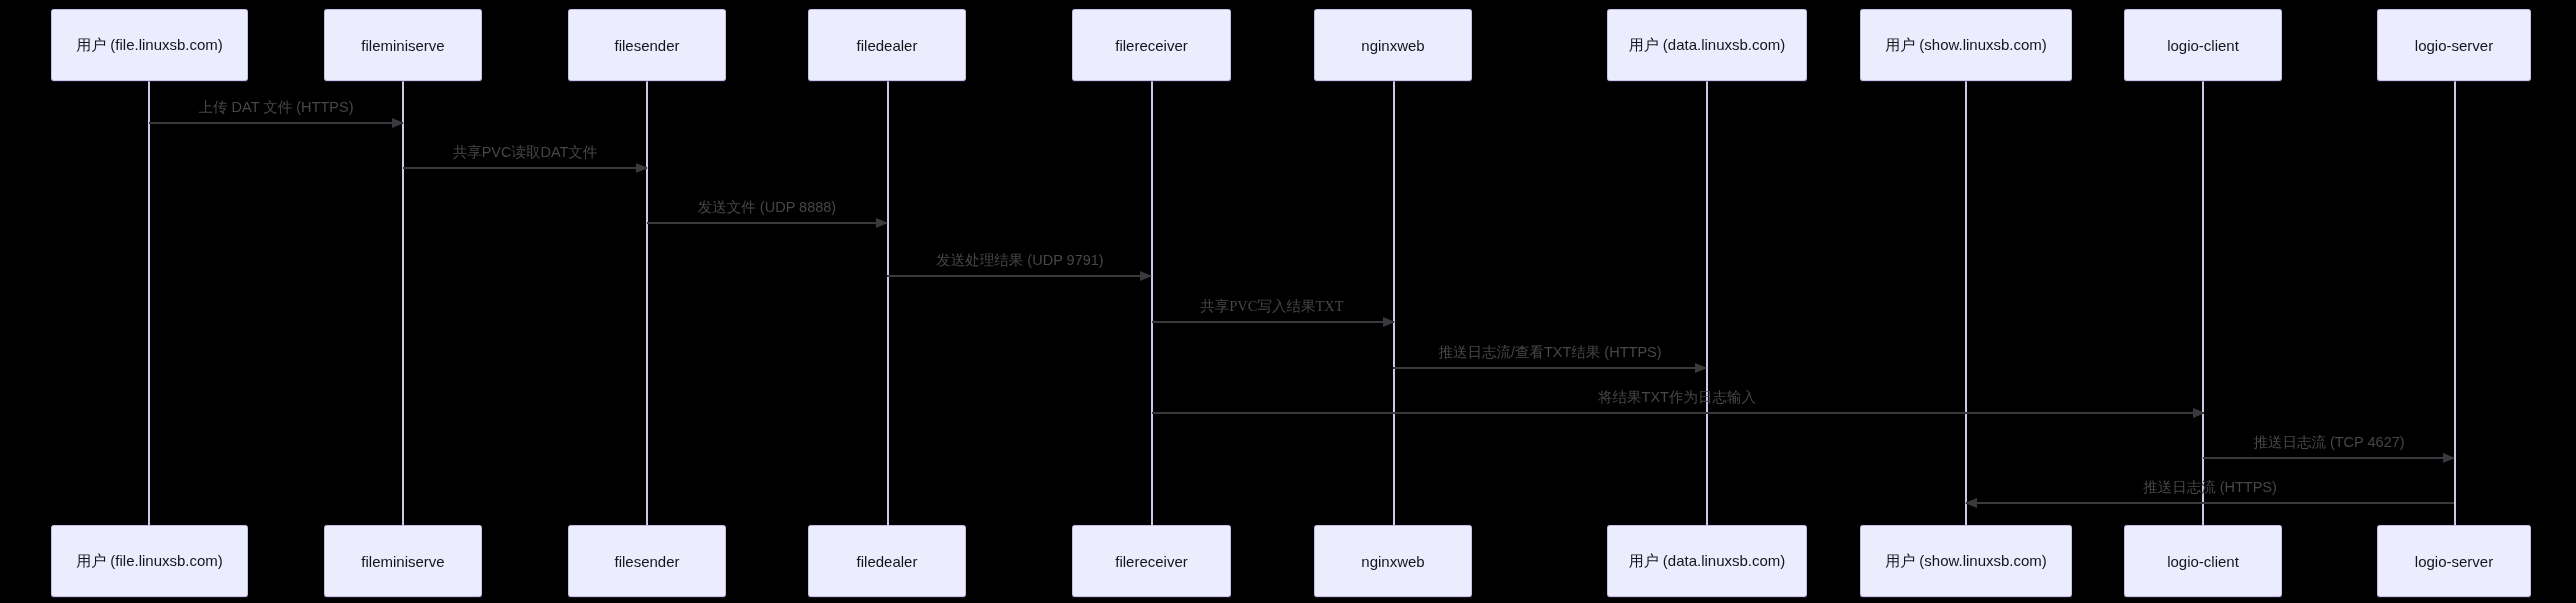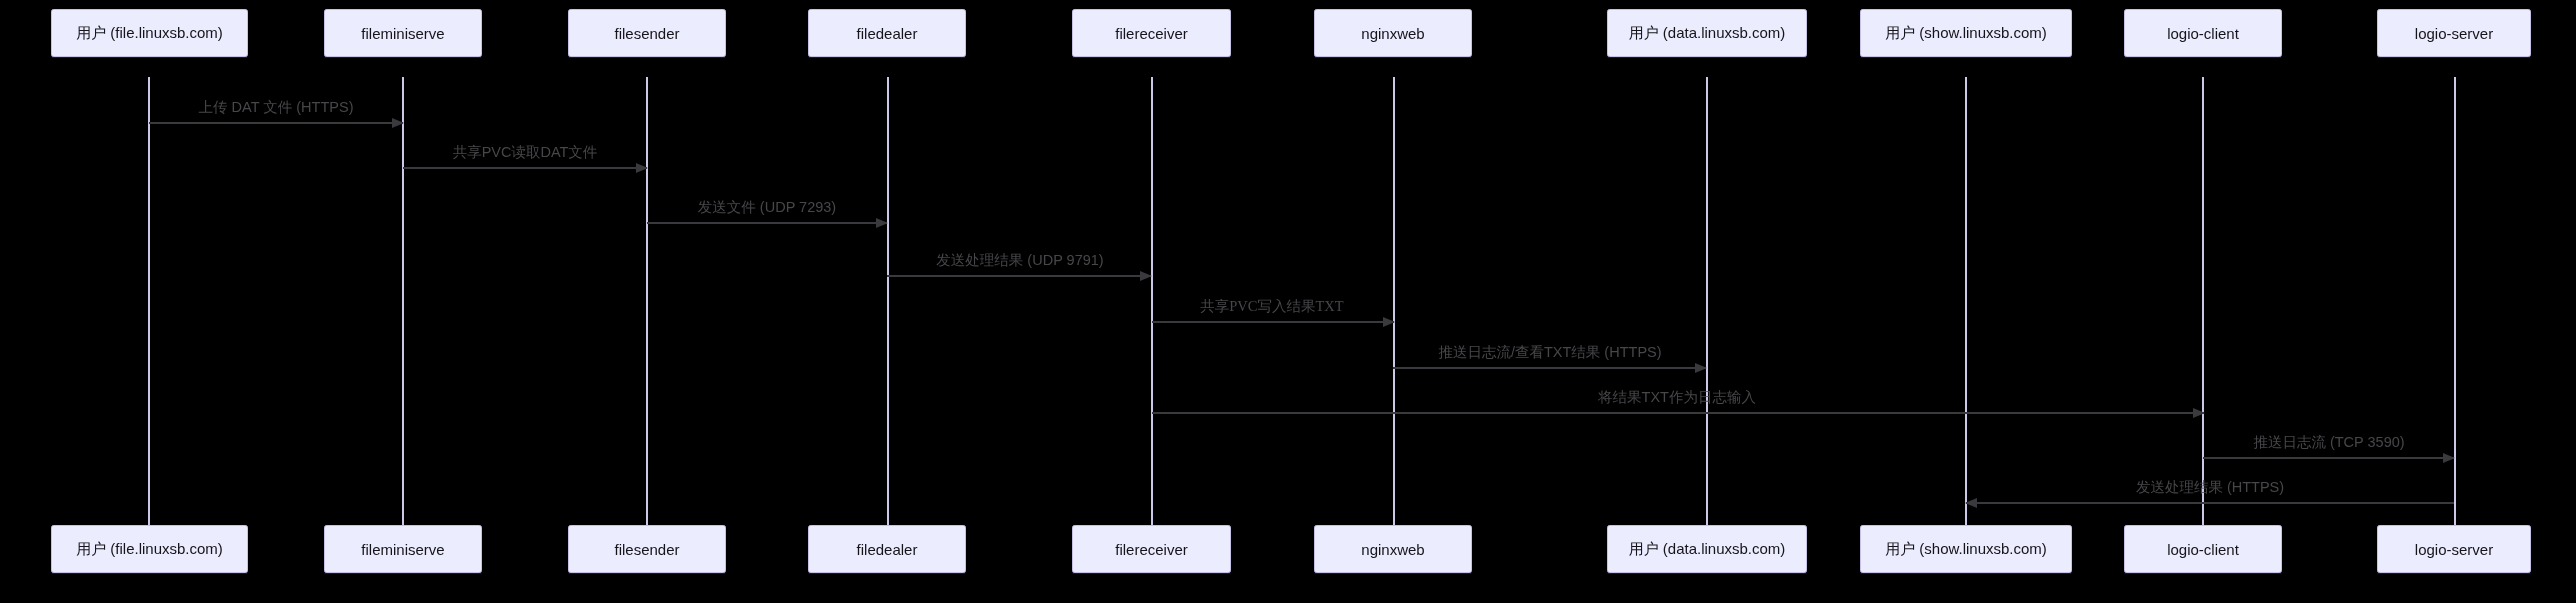--- a/index.html
+++ b/index.html
@@ -8,21 +8,21 @@
     width: 2576px; height: 604px;
     overflow: hidden;
   }
   #diagram {
     position: relative;
     width: 2576px; height: 604px;
     font-family: "Liberation Sans", sans-serif;
   }
   .actor-box {
     position: absolute;
-    height: 48px;
+    height: 72px;
     background: #ECECFF;
     border: 1px solid #C7C0E6;
     border-radius: 2.6px;
     box-sizing: border-box;
     display: flex;
     align-items: center;
     justify-content: center;
     color: #14141a;
     font-size: 15px;
     white-space: nowrap;
@@ -77,45 +77,45 @@
       <div class="arrow-head right"></div>
     </div>
     <div class="msg-label" style="left: 276px; top: 99px;">上传 DAT 文件 (HTTPS)</div>
     <div class="msg-line" style="left: 403px; width: 244px; top: 167px;">
       <div class="arrow-head right"></div>
     </div>
     <div class="msg-label" style="left: 525px; top: 144px;">共享PVC读取DAT文件</div>
     <div class="msg-line" style="left: 647px; width: 240px; top: 222px;">
       <div class="arrow-head right"></div>
     </div>
-    <div class="msg-label" style="left: 767px; top: 199px;">发送文件 (UDP 7293)</div>
+    <div class="msg-label" style="left: 767px; top: 199px;">发送文件 (UDP 8888)</div>
     <div class="msg-line" style="left: 887px; width: 264px; top: 275px;">
       <div class="arrow-head right"></div>
     </div>
     <div class="msg-label" style="left: 1020px; top: 252px;">发送处理结果 (UDP 9791)</div>
     <div class="msg-line" style="left: 1152px; width: 242px; top: 321px;">
       <div class="arrow-head right"></div>
     </div>
     <div class="msg-label" style="left: 1272px; top: 298px; font-family: Liberation Serif, serif;">共享PVC写入结果TXT</div>
     <div class="msg-line" style="left: 1393px; width: 313px; top: 367px;">
       <div class="arrow-head right"></div>
     </div>
     <div class="msg-label" style="left: 1550px; top: 344px;">推送日志流/查看TXT结果 (HTTPS)</div>
     <div class="msg-line" style="left: 1152px; width: 1052px; top: 412px;">
       <div class="arrow-head right"></div>
     </div>
     <div class="msg-label" style="left: 1677px; top: 389px;">将结果TXT作为日志输入</div>
     <div class="msg-line" style="left: 2203px; width: 251px; top: 457px;">
       <div class="arrow-head right"></div>
     </div>
-    <div class="msg-label" style="left: 2329px; top: 434px;">推送日志流 (TCP 3590)</div>
+    <div class="msg-label" style="left: 2329px; top: 434px;">推送日志流 (TCP 4627)</div>
     <div class="msg-line" style="left: 1966px; width: 488px; top: 502px;">
       <div class="arrow-head left"></div>
     </div>
-    <div class="msg-label" style="left: 2210px; top: 479px;">发送处理结果 (HTTPS)</div>
+    <div class="msg-label" style="left: 2210px; top: 479px;">推送日志流 (HTTPS)</div>
     <div class="actor-box" style="left: 51px; width: 197px; top: 9.3px;">
       <span>用户 (file.linuxsb.com)</span>
     </div>
     <div class="actor-box" style="left: 51px; width: 197px; top: 525px;">
       <span>用户 (file.linuxsb.com)</span>
     </div>
     <div class="actor-box" style="left: 324px; width: 158px; top: 9.3px;">
       <span>fileminiserve</span>
     </div>
     <div class="actor-box" style="left: 324px; width: 158px; top: 525px;">

